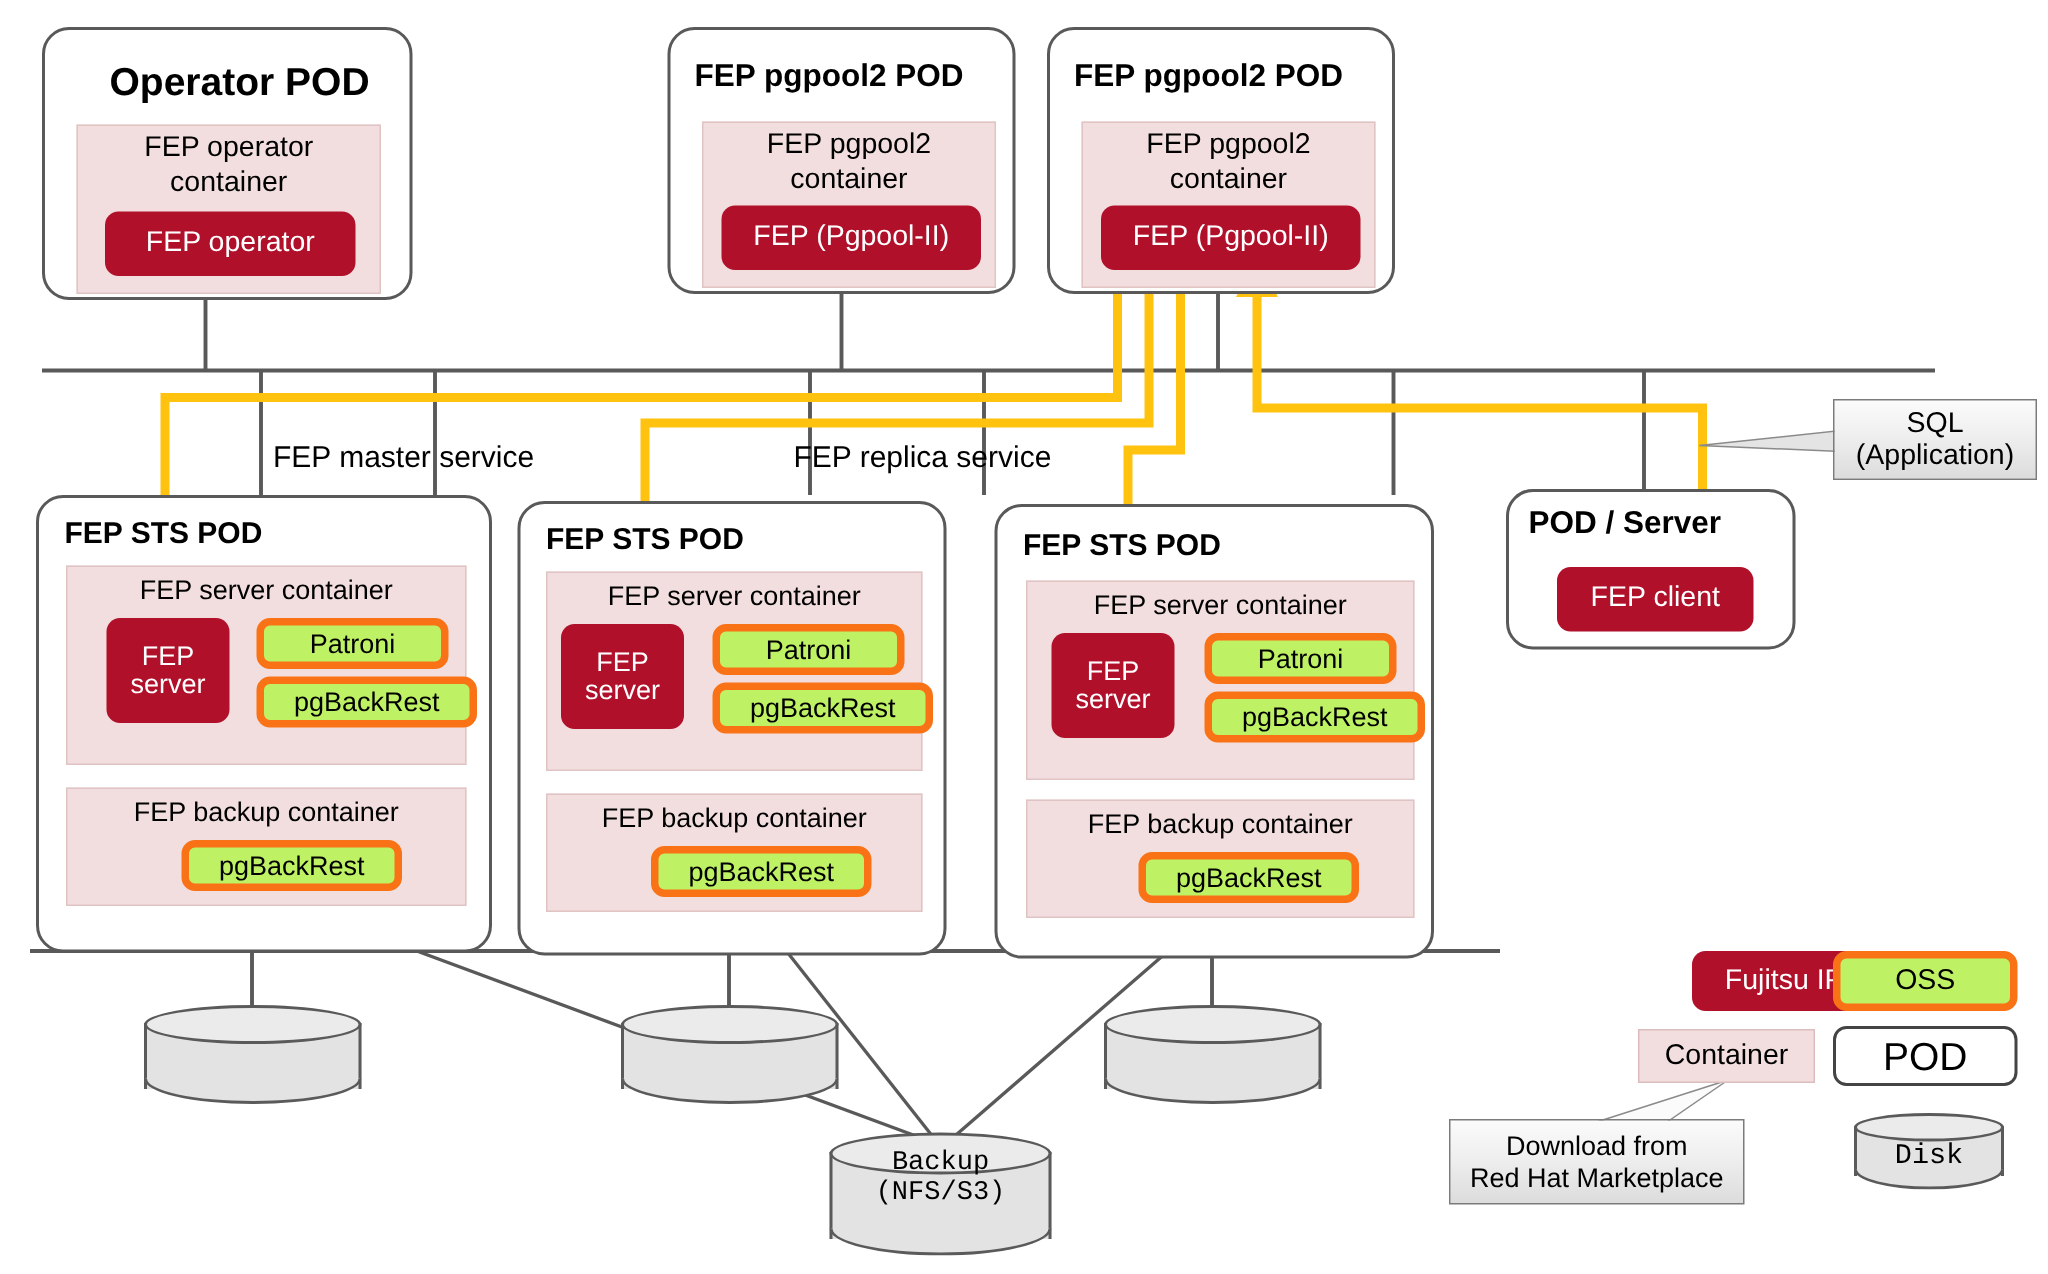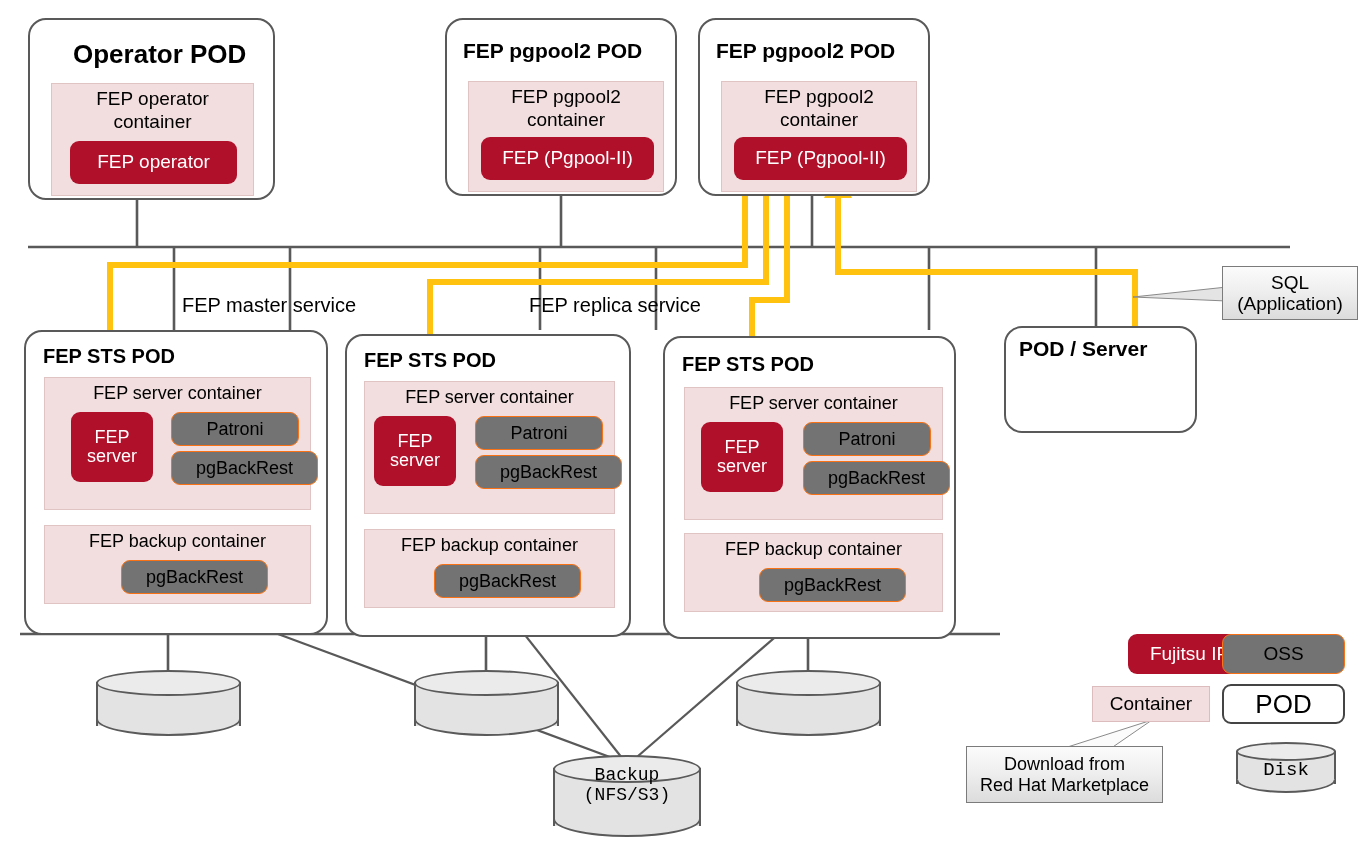--- a/index.html
+++ b/index.html
@@ -13,21 +13,21 @@
   .pod-title{position:absolute;font-weight:bold;color:#000;white-space:nowrap;}
 
   
   .cont{position:absolute;background:#f2dede;border:1px solid #e0c4c4;box-sizing:border-box;}
   .cont-title{position:absolute;text-align:center;white-space:nowrap;color:#000;}
 
   
   .chip-red{position:absolute;background:#b0102a;border-radius:9px;color:#fff;
             display:flex;align-items:center;justify-content:center;text-align:center;
             box-sizing:border-box;line-height:1.08;}
-  .chip-gray{position:absolute;background:#737373;border:1px solid #f97316;border-radius:9px;color:#000;
+  .chip-gray{position:absolute;background:#bef264;border:5px solid #f97316;border-radius:9px;color:#000;
              display:flex;align-items:center;justify-content:center;text-align:center;box-sizing:border-box;}
   .chip-white{position:absolute;background:#ffffff;border:2px solid #444;border-radius:9px;color:#000;
              display:flex;align-items:center;justify-content:center;text-align:center;box-sizing:border-box;}
   .chip-pink{position:absolute;background:#f2dede;border:1px solid #dcbcbc;color:#000;
              display:flex;align-items:center;justify-content:center;text-align:center;box-sizing:border-box;}
 
   
   .svc-label{position:absolute;font-weight:normal;white-space:nowrap;color:#000;}
 
   
@@ -180,20 +180,21 @@
       <div class="chip-gray" style="left:118px;top:73px;width:147px;height:34px;font-size:18px;">pgBackRest</div>
     </div>
     <div class="cont" style="left:19px;top:195px;width:259px;height:79px;">
       <div class="cont-title" style="left:0;right:0;top:5px;font-size:18px;">FEP  backup container</div>
       <div class="chip-gray" style="left:74px;top:34px;width:147px;height:34px;font-size:18px;">pgBackRest</div>
     </div>
   </div>
 
   <div class="pod" style="left:1004px;top:326px;width:193px;height:107px;">
     <div class="pod-title" style="left:13px;top:9px;font-size:21px;">POD / Server</div>
+    <div class="chip-red" style="left:32px;top:50px;width:131px;height:43px;font-size:19px;">FEP client</div>
   </div>
 
   <div class="callout" style="left:1222px;top:266px;width:136px;height:54px;font-size:19px;">
     <span>SQL</span>
     <span>(Application)</span>
   </div>
 
   <div class="callout" style="left:966px;top:746px;width:197px;height:57px;font-size:18px;">
     <span>Download from</span>
     <span>Red Hat Marketplace</span>

